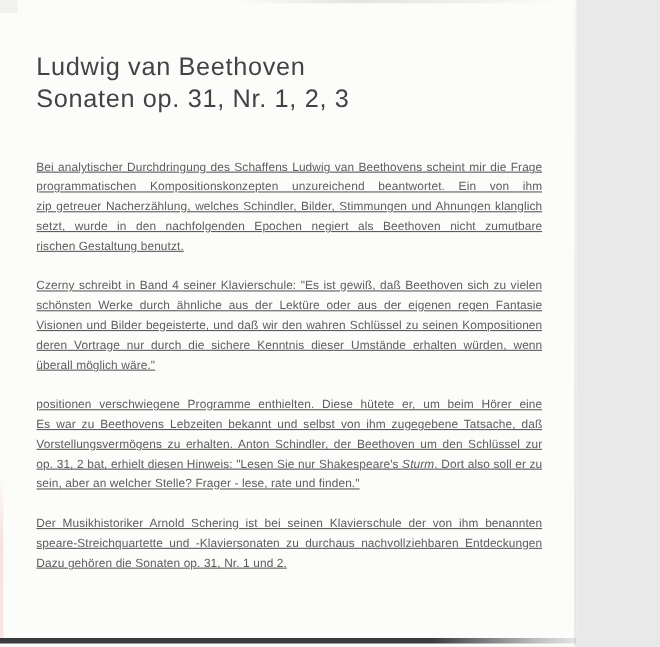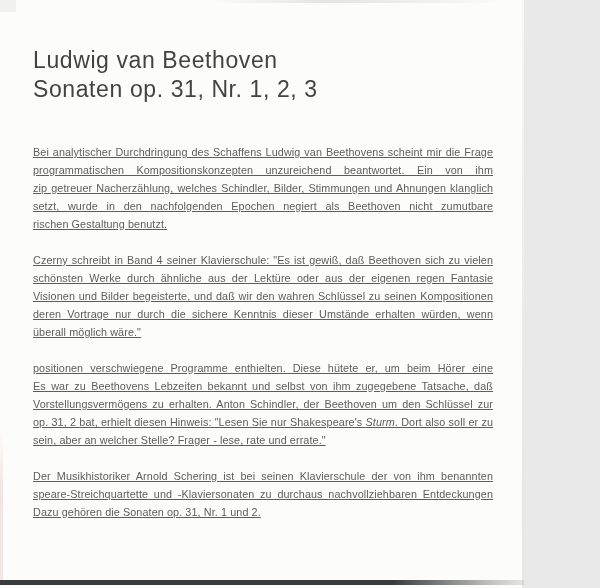--- a/index.html
+++ b/index.html
@@ -103,21 +103,21 @@
         <div class="line">schönsten Werke durch ähnliche aus der Lektüre oder aus der eigenen regen Fantasie geschöpften</div>
         <div class="line">Visionen und Bilder begeisterte, und daß wir den wahren Schlüssel zu seinen Kompositionen und zu</div>
         <div class="line">deren Vortrage nur durch die sichere Kenntnis dieser Umstände erhalten würden, wenn dieses noch</div>
         <div class="line last">überall möglich wäre."</div>
       </div>
       <div class="para">
         <div class="line">positionen verschwiegene Programme enthielten. Diese hütete er, um beim Hörer eine Verflachung des</div>
         <div class="line">Es war zu Beethovens Lebzeiten bekannt und selbst von ihm zugegebene Tatsache, daß seine Kom-</div>
         <div class="line">Vorstellungsvermögens zu erhalten. Anton Schindler, der Beethoven um den Schlüssel zur Sonate</div>
         <div class="line">op. 31, 2 bat, erhielt diesen Hinweis: "Lesen Sie nur Shakespeare's <em>Sturm</em>. Dort also soll er zu finden</div>
-        <div class="line last">sein, aber an welcher Stelle? Frager - lese, rate und errate."</div>
+        <div class="line last">sein, aber an welcher Stelle? Frager - lese, rate und finden."</div>
       </div>
       <div class="para">
         <div class="line">Der Musikhistoriker Arnold Schering ist bei seinen Klavierschule der von ihm benannten Shake-</div>
         <div class="line">speare-Streichquartette und -Klaviersonaten zu durchaus nachvollziehbaren Entdeckungen gelangt.</div>
         <div class="line last">Dazu gehören die Sonaten op. 31, Nr. 1 und 2.</div>
       </div>
     </div>
 </div>
 
 </body></html>

